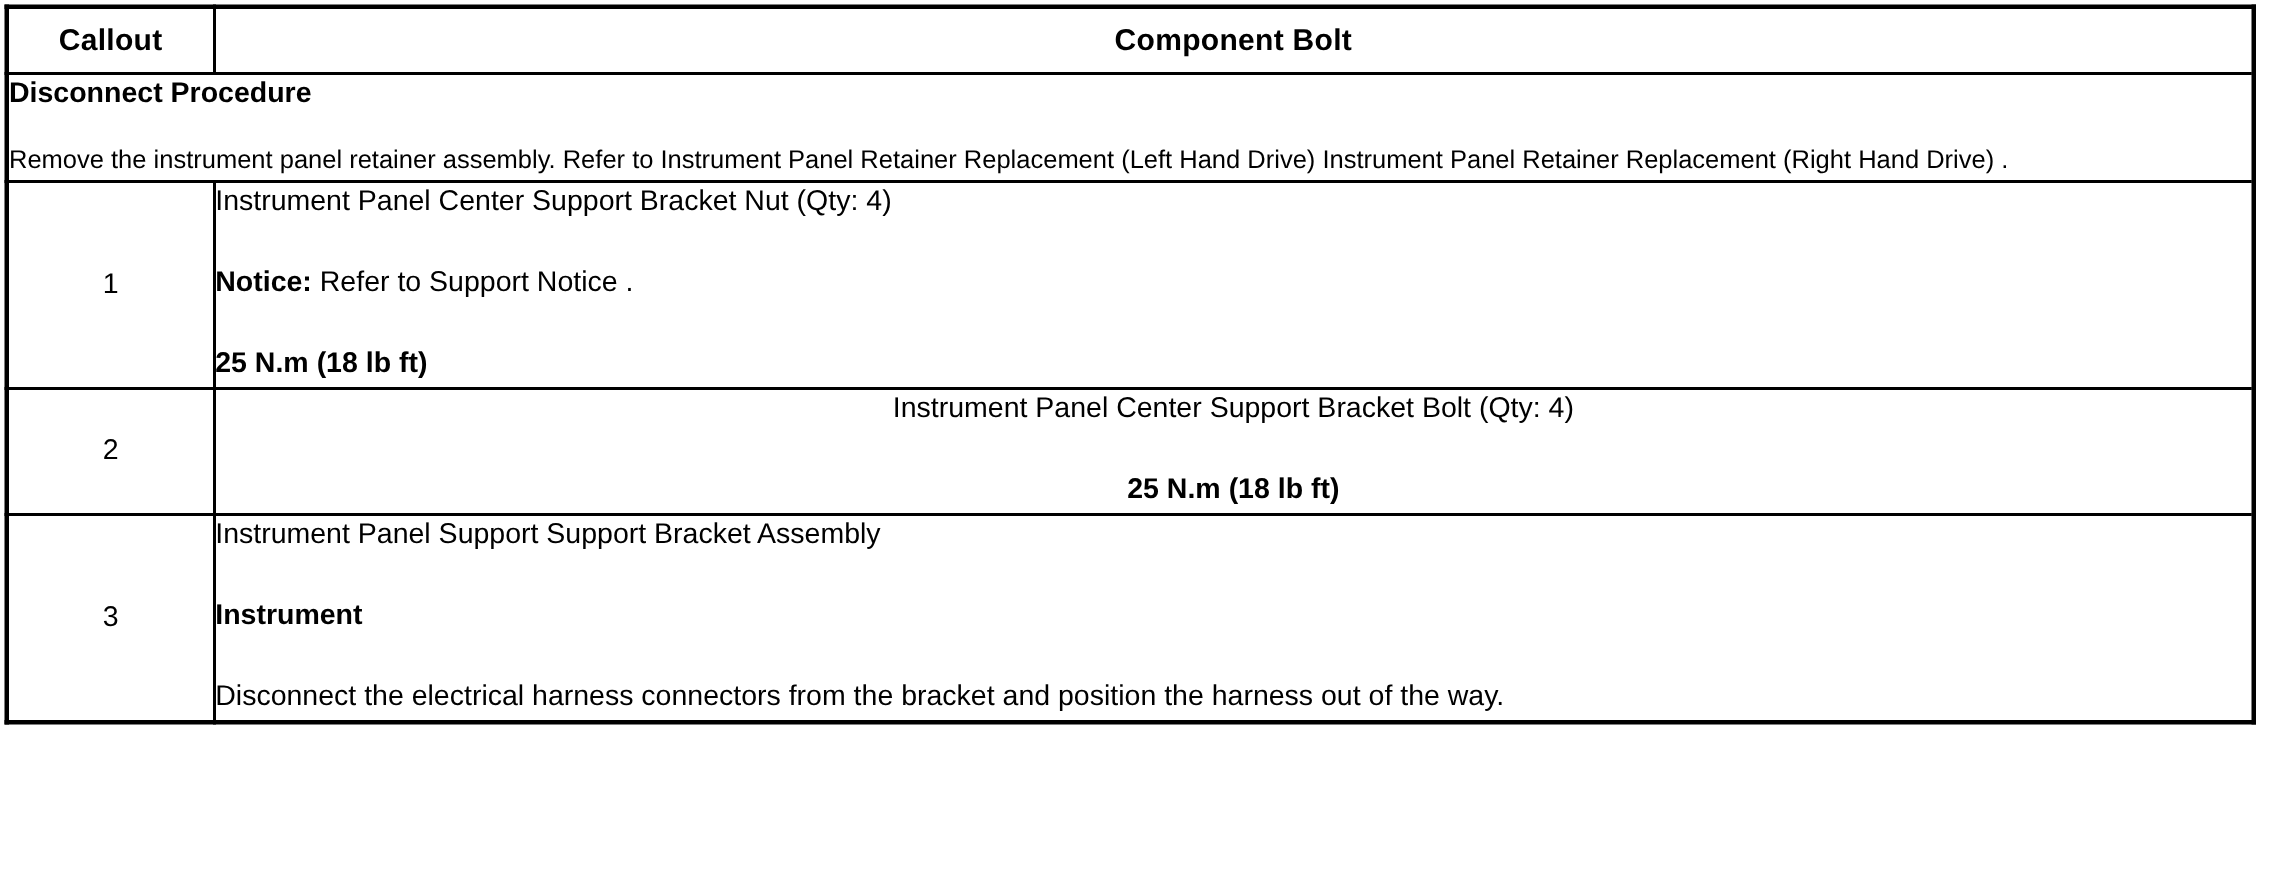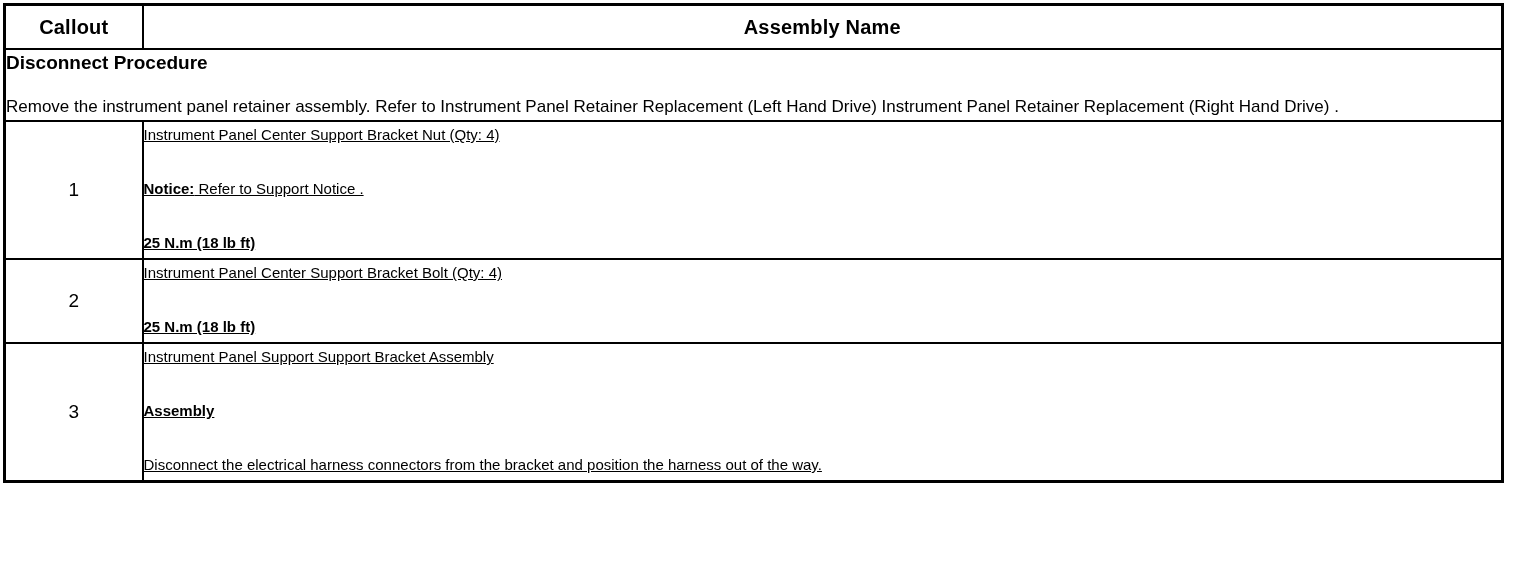--- a/index.html
+++ b/index.html
@@ -81,48 +81,47 @@
     font-weight: normal;
     vertical-align: middle;
   }
 
   
   .name-cell {
     padding: 10px 10px 12px 8px;
     vertical-align: top;
   }
   .name-line {
-    font-size: 15px;
+    font-size: 19px;
     line-height: 26px;
     margin: 0 0 28px 0;
     white-space: nowrap;
-    text-decoration: underline;
   }
   .name-line:last-child { margin-bottom: 2px; }
   .name-line.bold { font-weight: bold; }
   .lead-bold { font-weight: bold; }
 
   
   .row-1 .name-cell { height: 128px; }
-  .row-2 .name-cell { height: 73px; }
+  .row-2 .name-cell { height: 73px; text-align: center; }
   .row-3 .name-cell { height: 132px; }
 </style>
 </head>
 <body>
 
 <div class="page">
   <table class="component-table">
     <colgroup>
       <col class="col-callout">
       <col class="col-name">
     </colgroup>
     <thead>
       <tr>
         <th class="hdr-cell">Callout</th>
-        <th class="hdr-cell">Assembly Name</th>
+        <th class="hdr-cell">Component Bolt</th>
       </tr>
     </thead>
     <tbody>
       <tr>
         <td class="prelim-cell" colspan="2">
           <p class="prelim-title">Disconnect Procedure</p>
           <p class="prelim-body">Remove the instrument panel retainer assembly. Refer to Instrument Panel Retainer Replacement (Left Hand Drive) Instrument Panel Retainer Replacement (Right Hand Drive) .</p>
         </td>
       </tr>
 
@@ -151,21 +150,21 @@
         </td>
       </tr>
 
       <tr class="row-3">
         <td class="callout-cell">3</td>
         <td class="name-cell">
           <p class="name-line">
             <span>Instrument Panel Support Support Bracket Assembly</span>
           </p>
           <p class="name-line bold">
-            <span>Assembly</span>
+            <span>Instrument</span>
           </p>
           <p class="name-line">
             <span>Disconnect the electrical harness connectors from the bracket and position the harness out of the way.</span>
           </p>
         </td>
       </tr>
     </tbody>
   </table>
 </div>
 

